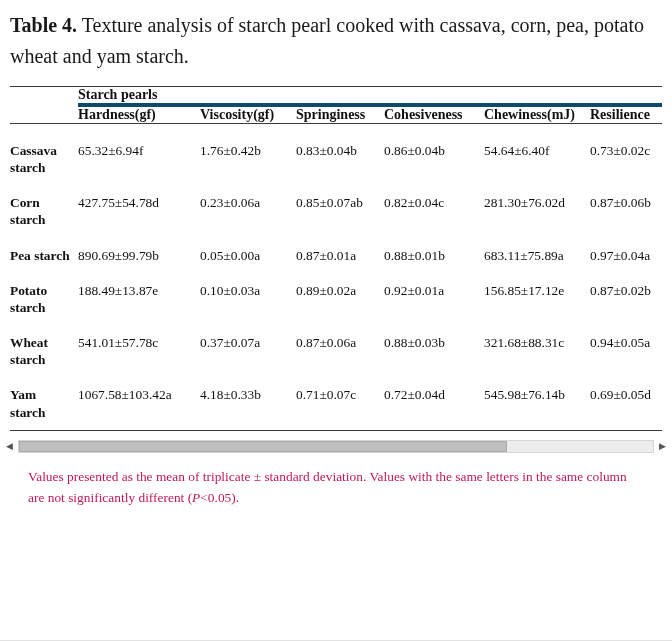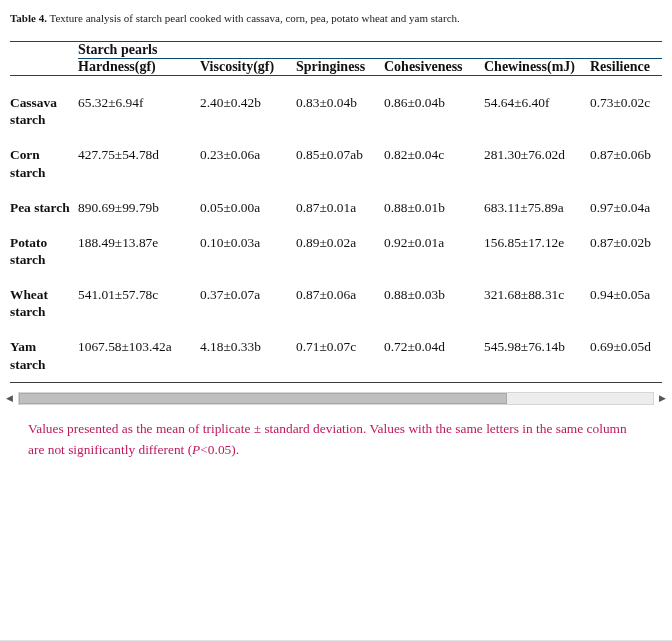--- a/index.html
+++ b/index.html
@@ -16,21 +16,21 @@
   }
   .page {
     position: relative;
     width: 672px;
     height: 641px;
     box-sizing: border-box;
     padding: 0;
   }
   .caption {
     font-family: "Liberation Serif", serif;
-    font-size: 11px;
+    font-size: 20px;
     line-height: 1.55;
     color: #1a1a1a;
     padding: 10px 14px 0 10px;
     font-weight: 400;
   }
   .caption b {
     font-weight: 700;
   }
   .table-wrap {
     margin: 14px 10px 0 10px;
@@ -52,21 +52,21 @@
   }
   .grouphdr-row td {
     padding: 9px 0 7px 0;
   }
   .group-label {
     font-weight: 700;
     font-size: 14px;
     padding-left: 2px;
   }
   .group-rule {
-    border-bottom: 1px solid #0c4a6e;
+    border-bottom: 4px solid #0c4a6e;
   }
   .colhdr-row th {
     font-weight: 700;
     font-size: 14px;
     padding: 8px 6px 9px 0;
     white-space: nowrap;
   }
   .colhdr-row {
     border-bottom: 1px solid #3b3b3b;
   }
@@ -183,21 +183,21 @@
         </tr>
       </thead>
       <tbody>
         <tr class="spacer-row">
           <td colspan="7"></td>
         </tr>
 
         <tr class="data-row">
           <td class="rowhdr">Cassava starch</td>
           <td>65.32±6.94f</td>
-          <td>2.40±0.42b</td>
+          <td>1.76±0.42b</td>
           <td>0.83±0.04b</td>
           <td>0.86±0.04b</td>
           <td>54.64±6.40f</td>
           <td>0.73±0.02c</td>
         </tr>
 
         <tr class="data-row">
           <td class="rowhdr">Corn starch</td>
           <td>427.75±54.78d</td>
           <td>0.23±0.06a</td>

